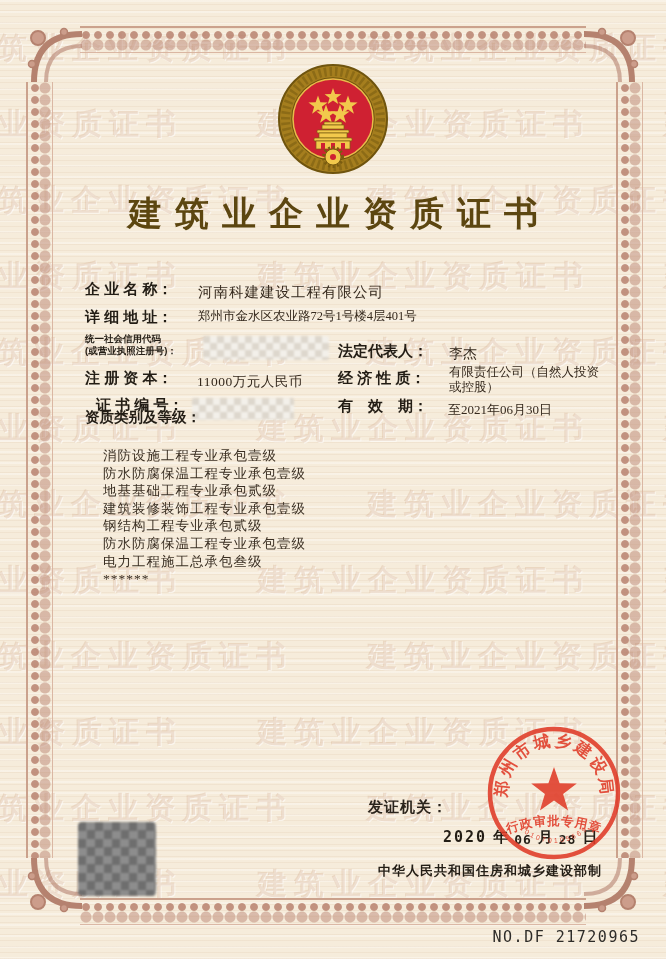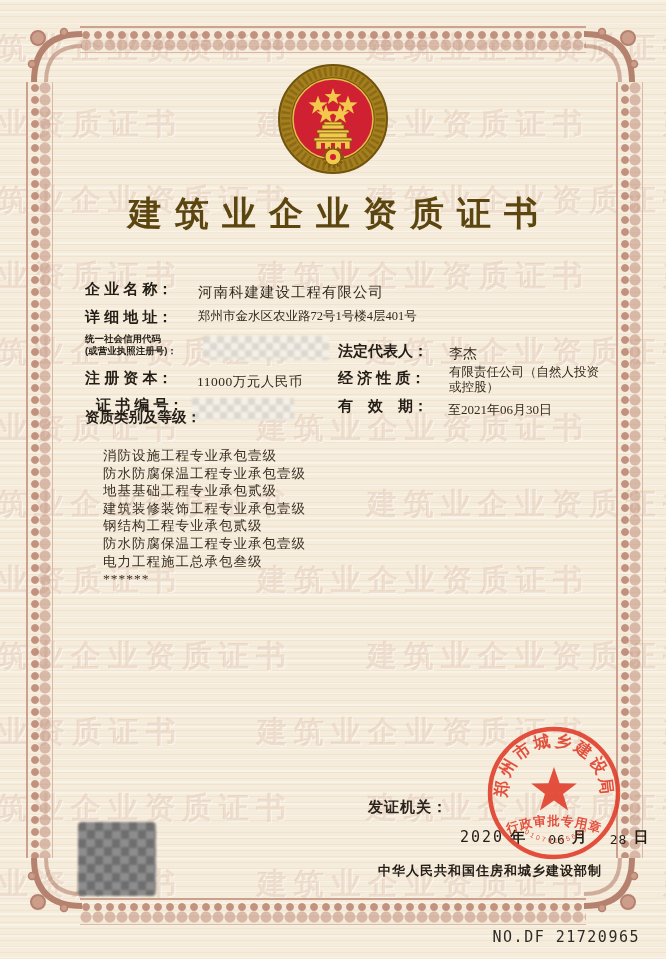--- a/index.html
+++ b/index.html
@@ -44,21 +44,21 @@
     background-size:14px 14px; filter:blur(1.1px); border-radius:2px;}
   .redact-dark{position:absolute; background:repeating-conic-gradient(#8d8d8d 0% 25%, #6e6e6e 0% 50%);
     background-size:17px 17px; filter:blur(.8px); border-radius:4px;}
   .qual-list{position:absolute; left:103px; top:447px; margin:0; padding:0; list-style:none;
     font-family:"Liberation Serif", serif; font-size:13.5px; color:#3a2f23;}
   .qual-list li{height:17.6px; line-height:17.6px; letter-spacing:1px;}
   
   .issuer-lbl{position:absolute; left:368px; top:798px; font-weight:bold; font-size:15px; letter-spacing:1px;}
   .date-line{position:absolute; left:443px; top:828px; font-size:15px; font-weight:bold;
     color:#231d15; display:flex; align-items:baseline; gap:6px; white-space:nowrap;}
-  .date-num{font-family:"DejaVu Sans Mono", monospace; font-weight:normal; font-size:15px; letter-spacing:2px;margin-left:17px;}
+  .date-num{font-family:"DejaVu Sans Mono", monospace; font-weight:bold; font-size:15px; letter-spacing:2px;}
   .date-num.small{font-size:13px; position:relative; top:2px; letter-spacing:1px;}
   .made-by{position:absolute; left:340px; top:862px; width:300px; text-align:center;
     font-weight:bold; font-size:13px; letter-spacing:1px; color:#231d15;}
   .seal{position:absolute; left:483px; top:722px; opacity:.88; pointer-events:none;}
   
   .footer-url{position:absolute; left:28px; top:931px; font-weight:bold; font-size:11.5px; color:#33302c; letter-spacing:.3px;}
   .footer-serial{position:absolute; right:26px; top:928px; font-family:"DejaVu Sans Mono", monospace;
     font-size:15px; letter-spacing:1.5px; color:#2e2c29;}
 </style>
 </head>

